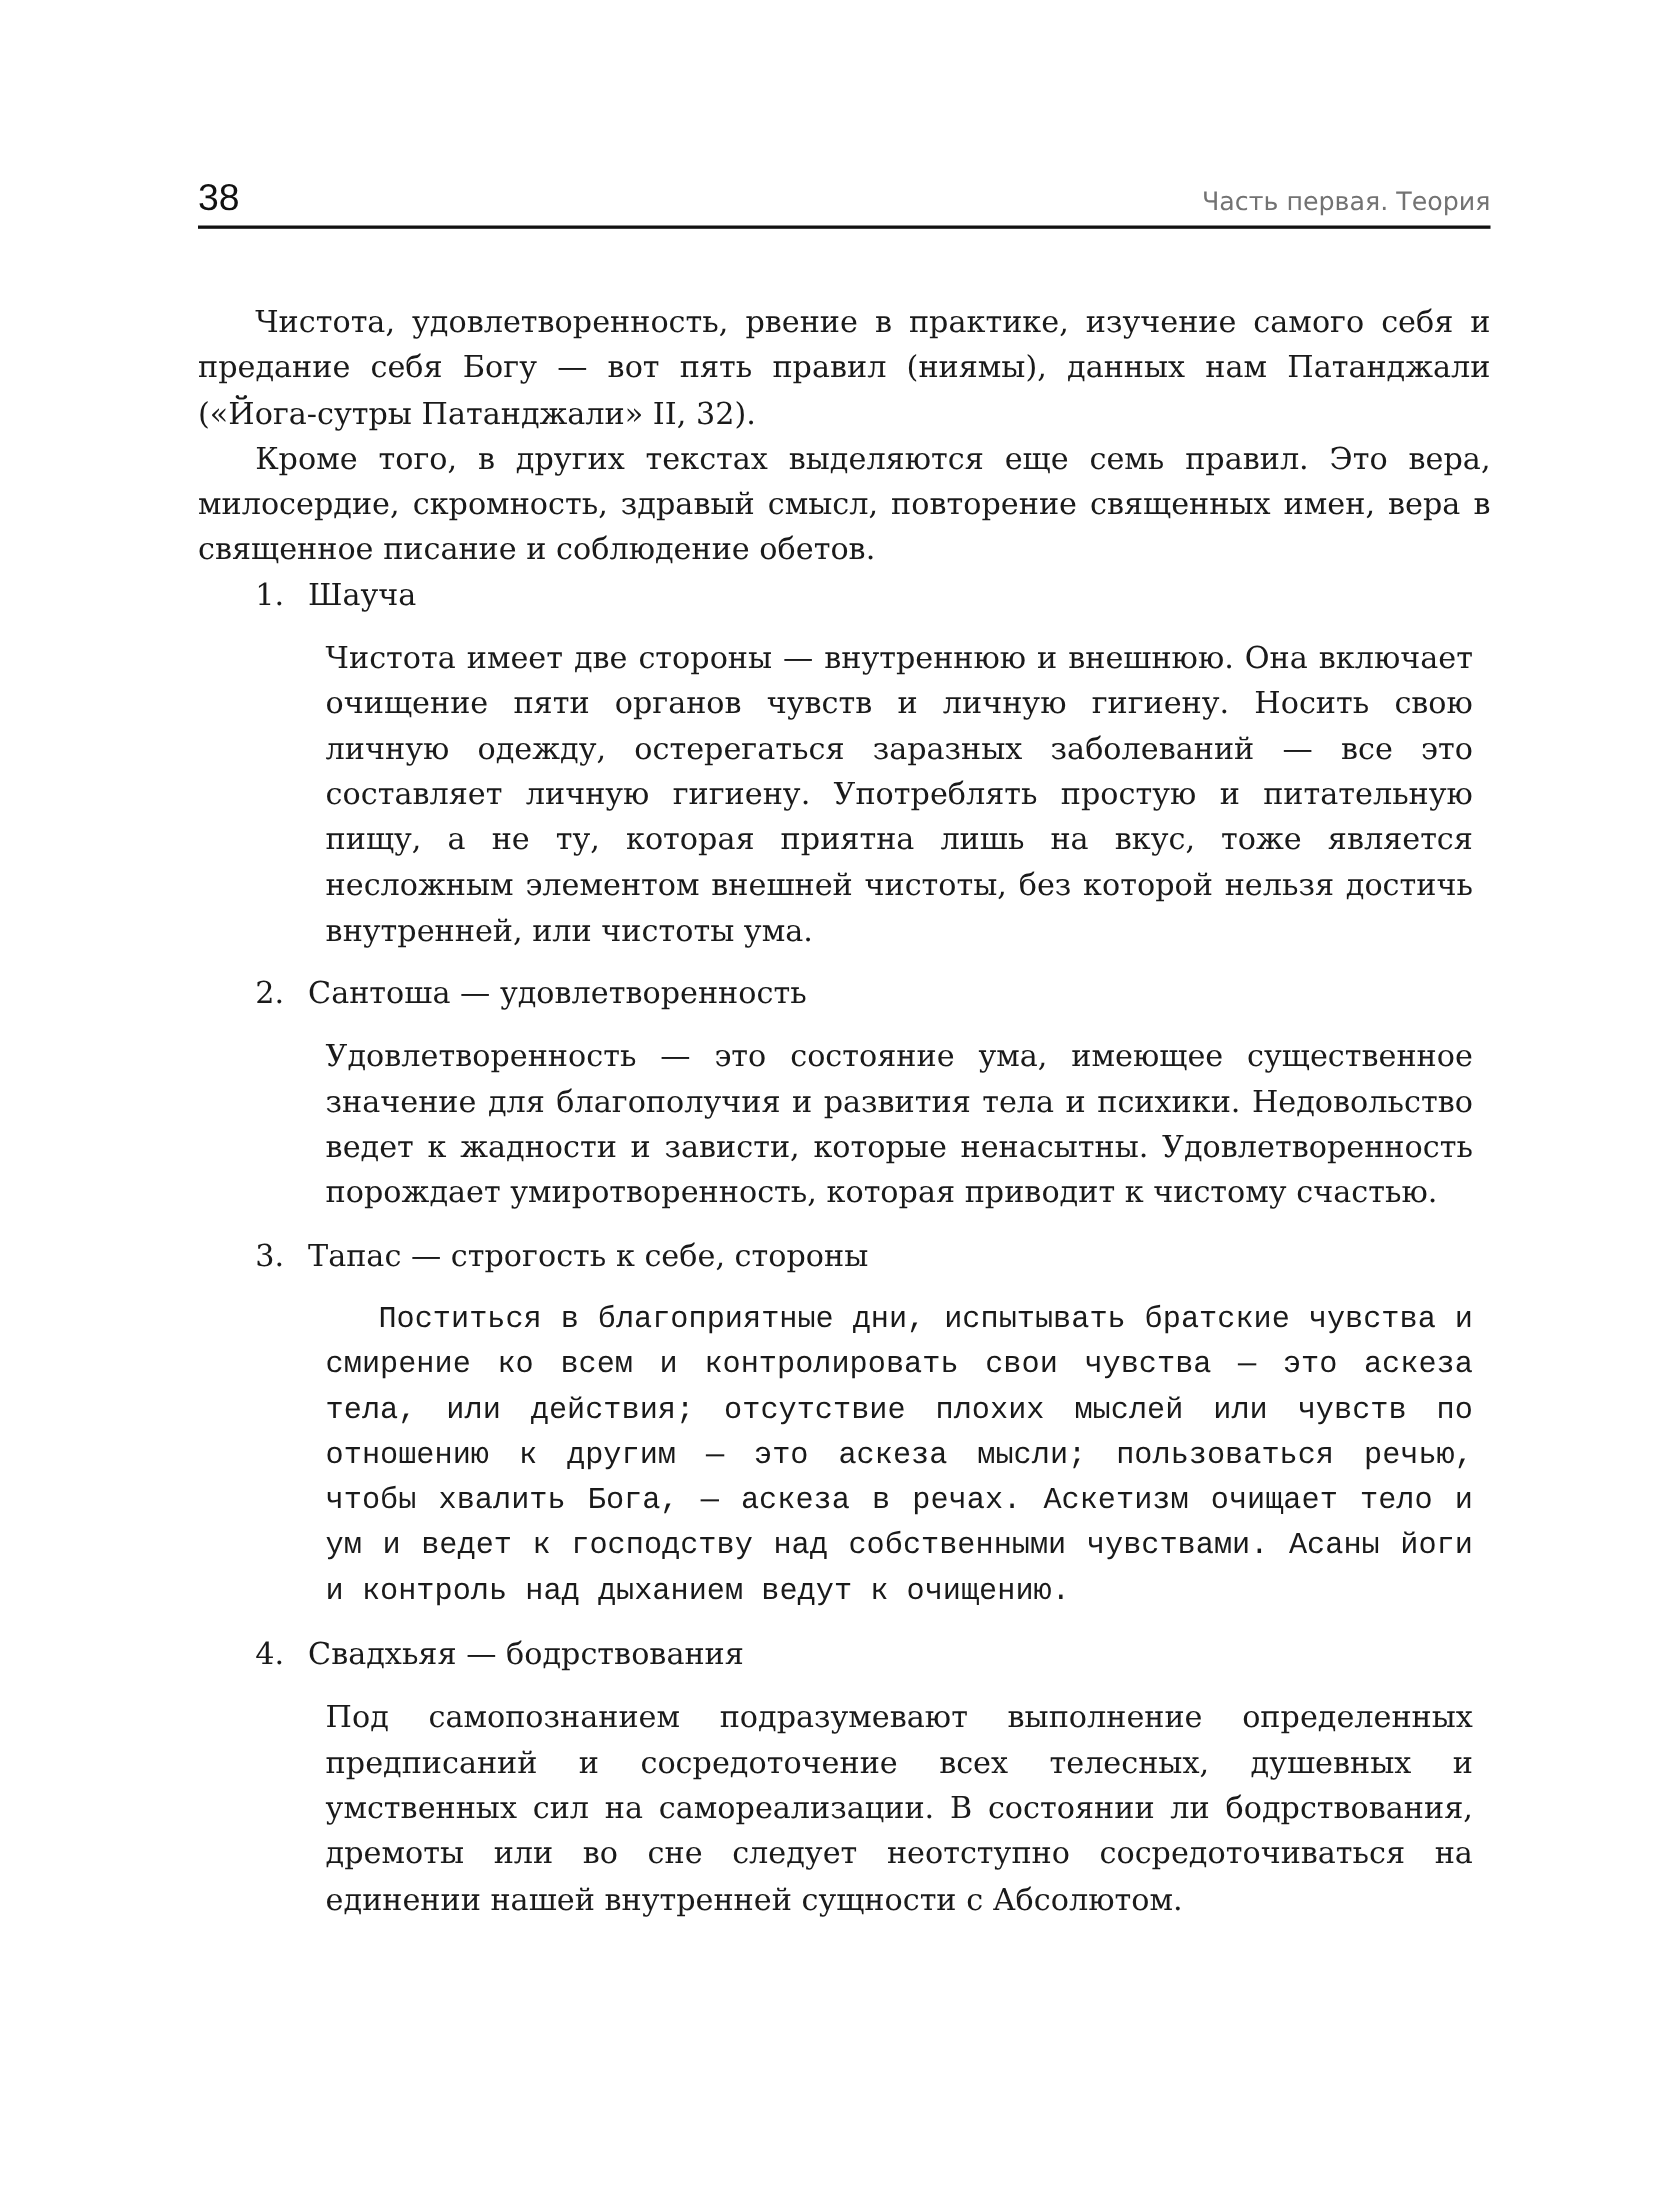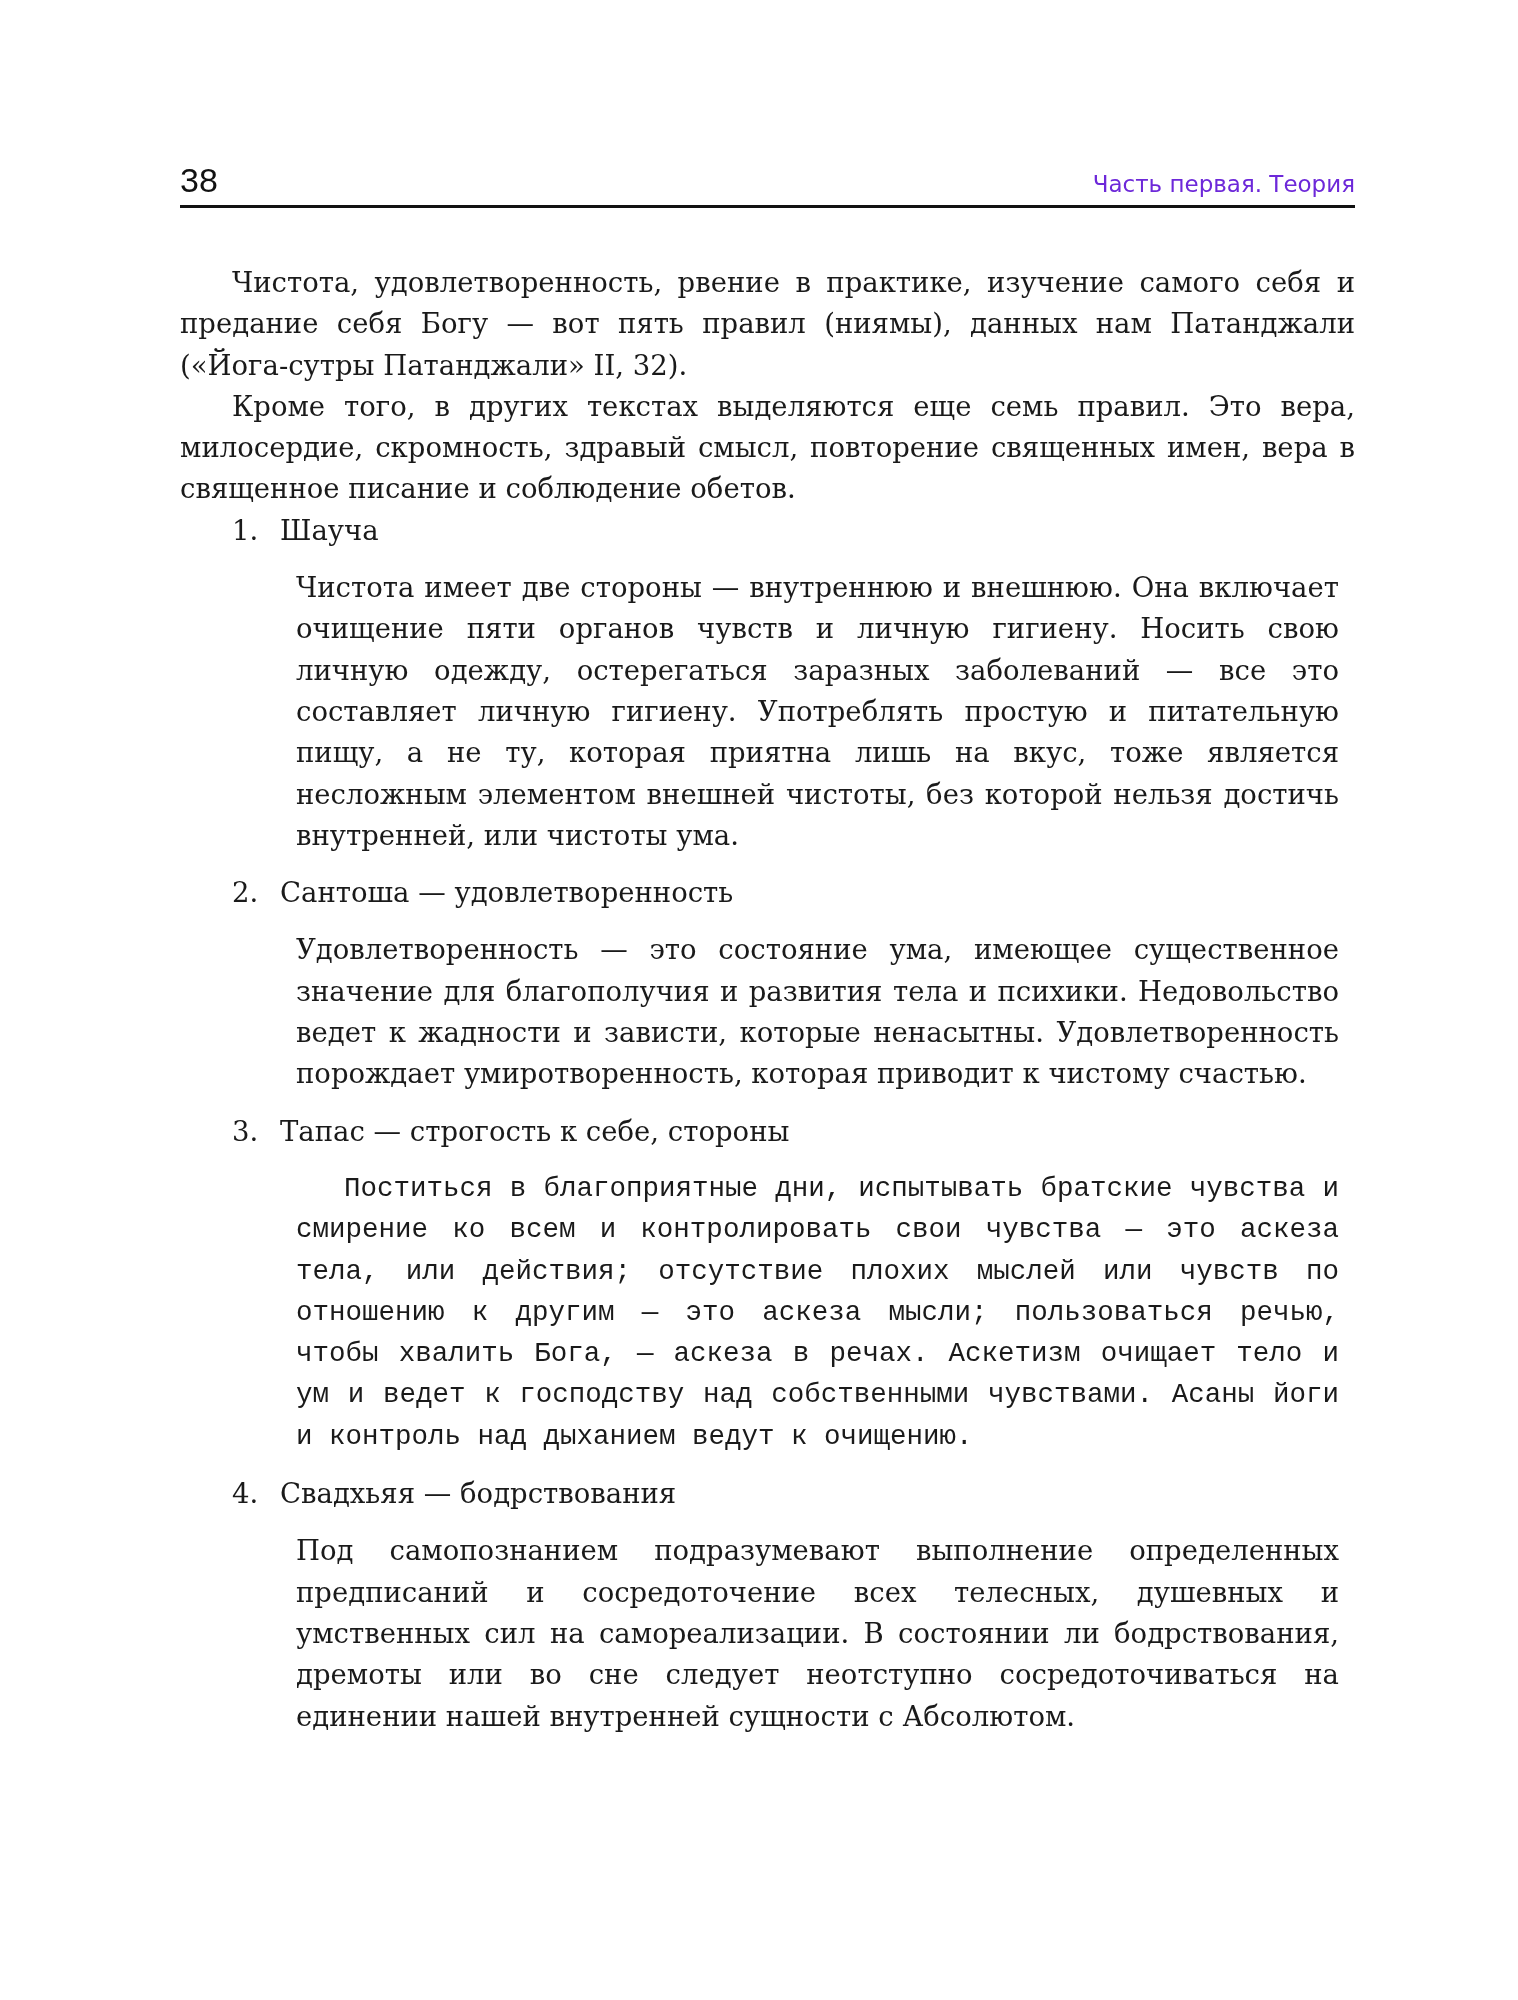--- a/index.html
+++ b/index.html
@@ -12,28 +12,28 @@
       position: absolute; left: 180px; top: 160px; width: 1175px; height: 46px;
     }
     .page-number {
       position: absolute; left: 0; top: 0;
       font-family: Liberation Sans, sans-serif;
       font-size: 34px; line-height: 40px; color: #111;
     }
     .running-title {
       position: absolute; right: 0; top: 10px;
       font-family: "DejaVu Sans", "Liberation Sans", sans-serif;
-      font-size: 23px; line-height: 28px; color: #6d28d9;
+      font-size: 23px; line-height: 28px; color: #737373;
     }
     .rule {
       position: absolute; left: 180px; top: 205px; width: 1175px; height: 3px;
       background: #111;
     }
     .body-text {
-      position: absolute; left: 180px; top: 262px; width: 1175px;
+      position: absolute; left: 180px; top: 273px; width: 1175px;
       font-size: 27.5px; line-height: 41.3px; text-align: justify;
     }
     .para { margin: 0; text-indent: 52px; }
     .list { margin: 0; padding: 0; list-style: none; }
     .list-item { position: relative; padding-left: 100px; }
     .item-number {
       position: absolute; left: 52px; top: 0; width: 40px;
     }
     .item-title { font-weight: normal; display: block; }
     .item-text { margin: 16px; }

